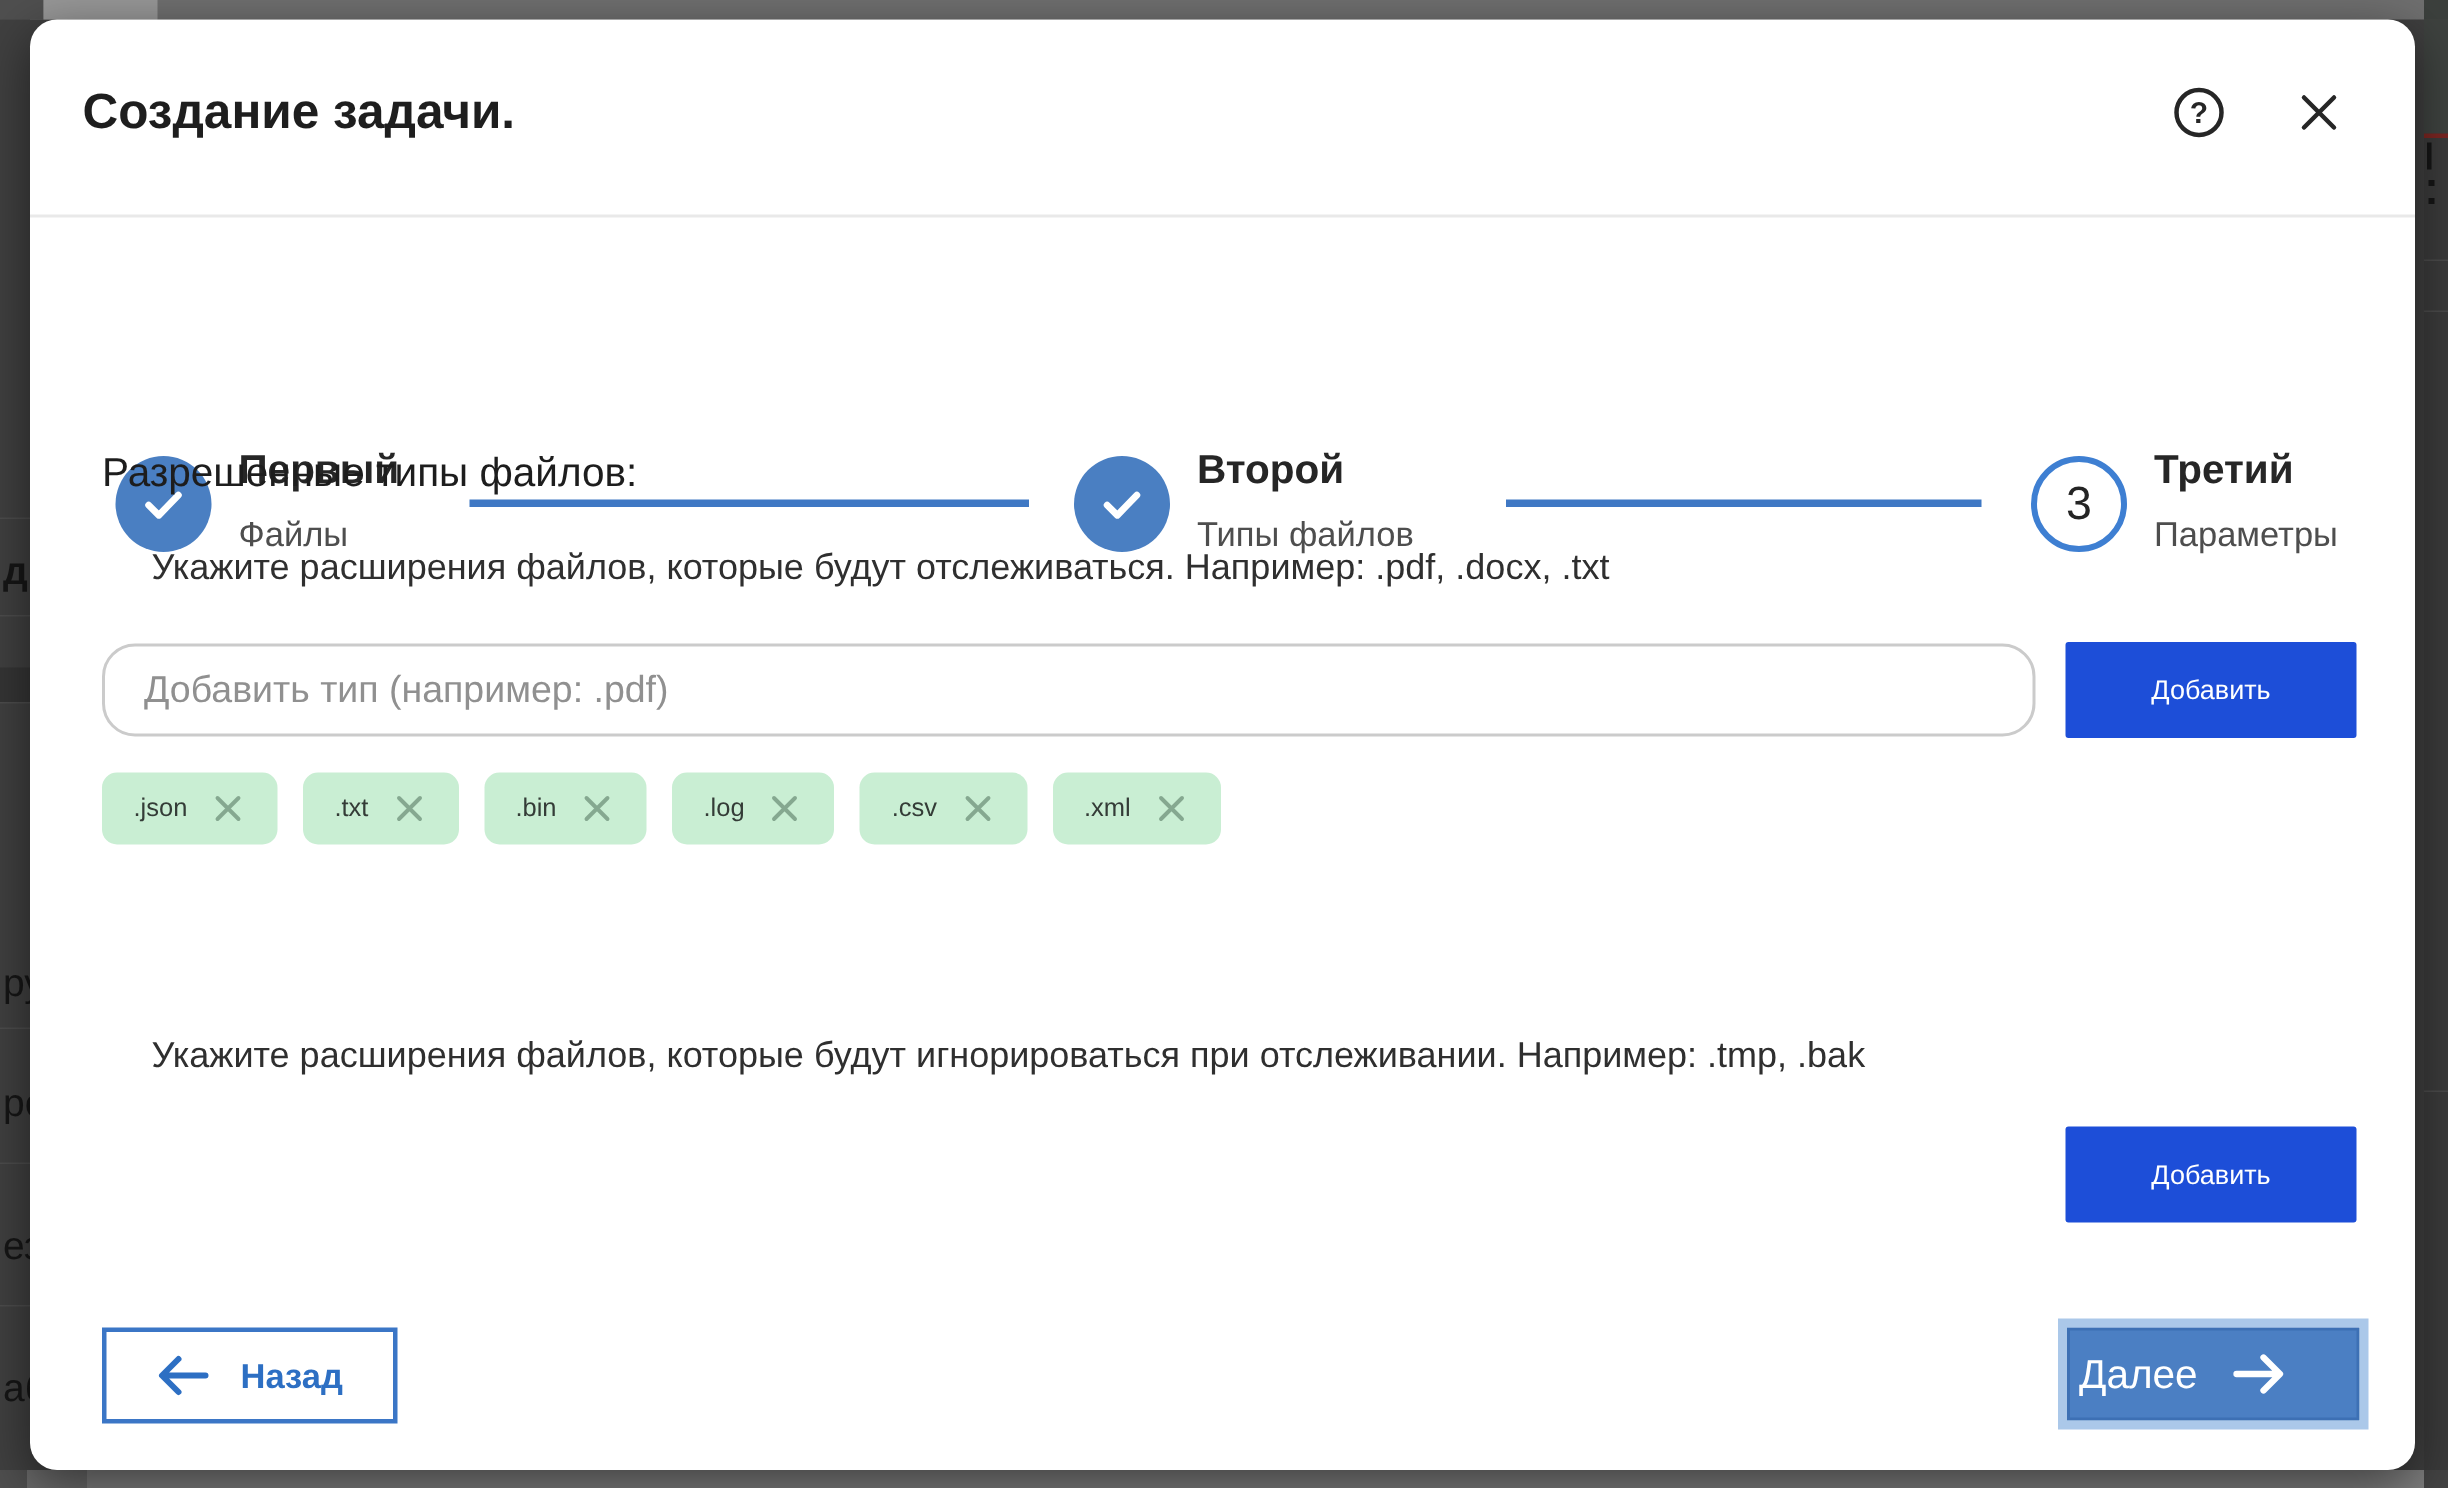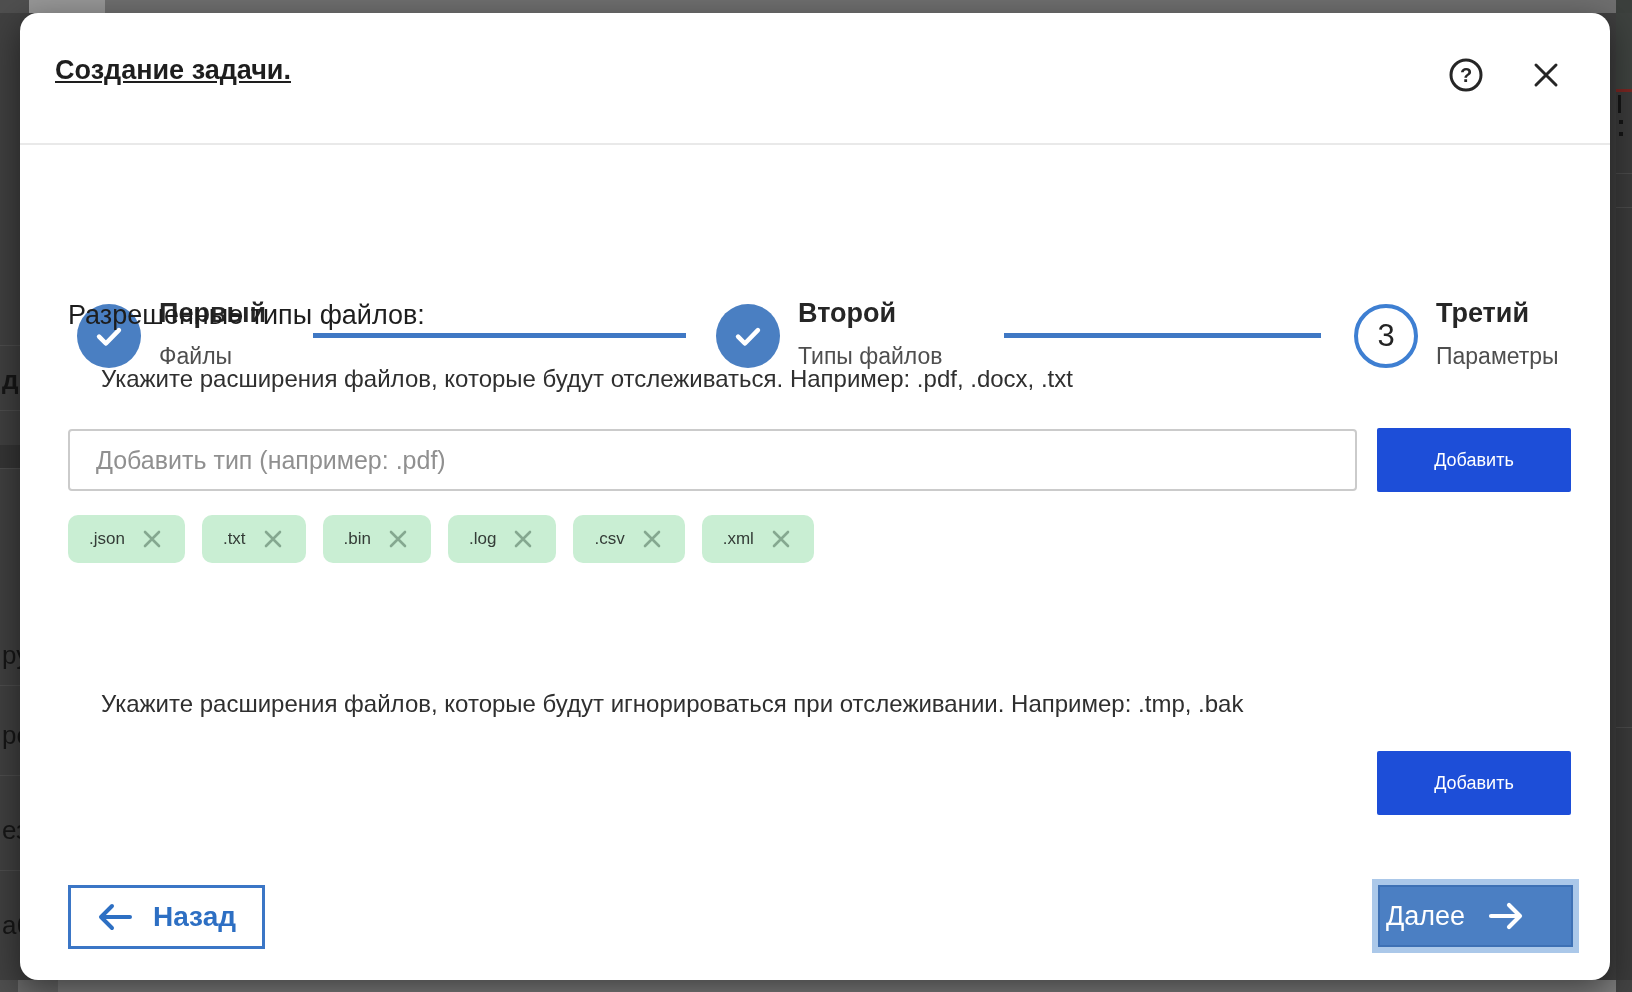--- a/index.html
+++ b/index.html
@@ -22,53 +22,53 @@
   .bg-right .row-line{position:absolute;left:0;width:16px;height:1px;background:#4a4a4a;}
   .bg-bottom{position:absolute;left:0;top:980px;width:1632px;height:12px;background:#7e7e7e;}
   .bg-bottom .seg-a{position:absolute;left:0;top:0;width:18px;height:12px;background:#4f4f4f;}
   .bg-bottom .seg-b{position:absolute;left:18px;top:0;width:40px;height:12px;background:#6a6a6a;}
   .bg-bottom .seg-c{position:absolute;left:1616px;top:0;width:16px;height:12px;background:#434343;}
 
   
   .modal{position:absolute;left:20px;top:13px;width:1590px;height:967px;background:#ffffff;
          border-radius:18px;box-shadow:0 10px 34px rgba(0,0,0,.5);}
   .modal-header{position:absolute;left:0;top:0;width:100%;height:131px;}
-  .modal-title{position:absolute;left:35px;top:42px;font-size:27px;font-weight:700;color:#1e1e1e;text-decoration:underline;}
+  .modal-title{position:absolute;left:35px;top:42px;font-size:33px;font-weight:700;color:#1e1e1e;}
   .icon-btn{position:absolute;top:44px;width:36px;height:36px;background:none;border:none;padding:0;cursor:pointer;display:flex;align-items:center;justify-content:center;}
   .help-btn{left:1428px;}
   .close-btn{left:1508px;}
   .hdr-divider{position:absolute;left:0;top:130px;width:100%;height:0;border-top:2px solid #e9e9e9;}
 
   
   .stepper{position:absolute;left:11px;top:131px;width:100%;height:140px;text-align:center;}
   .step-circle{position:absolute;top:160px;width:64px;height:64px;border-radius:50%;display:flex;align-items:center;justify-content:center;}
   .step-circle.done{background:#4a7fc2;}
   .step-circle.todo{background:#ffffff;border:4px solid #3e7fd2;width:64px;height:64px;}
   .step-num{font-size:31px;color:#242424;}
   .step-name{position:absolute;top:154px;font-size:27px;font-weight:600;color:#262626;white-space:nowrap;}
   .step-sub{position:absolute;top:199px;font-size:23px;color:#4e4e4e;white-space:nowrap;}
   .connector{position:absolute;top:189px;height:5px;background:#3f78c4;}
 
   
   .sec-heading{position:absolute;left:48px;font-size:27px;font-weight:400;color:#1d1d1d;white-space:nowrap;}
   .sec-desc{position:absolute;left:48px;font-size:24px;color:#2f2f2f;white-space:nowrap;margin-left:33px;}
-  .type-input{position:absolute;left:48px;width:1289px;height:62px;border:2px solid #cbcbcb;border-radius:4px;
+  .type-input{position:absolute;left:48px;width:1289px;height:62px;border:2px solid #cbcbcb;border-radius:22px;
               padding:0 26px;font-size:25px;color:#222;outline:none;}
   .type-input::placeholder{color:#909090;}
   .add-btn{position:absolute;left:1357px;width:194px;height:64px;background:#1d4ed8;color:#ffffff;
            border:none;border-radius:2px;font-size:18px;cursor:pointer;}
   .chips{position:absolute;left:48px;top:502px;display:flex;gap:17px;}
   .chip{height:48px;background:#c9eed3;border-radius:10px;display:flex;align-items:center;gap:15px;padding:0 21px;}
   .chip-label{font-size:17px;color:#343c37;}
   .chip-x{background:none;border:none;padding:0;width:24px;height:24px;cursor:pointer;display:flex;align-items:center;justify-content:center;}
 
   
   .back-btn{position:absolute;left:48px;top:872px;width:197px;height:64px;background:#ffffff;
             border:3px solid #3b76c6;display:flex;align-items:center;justify-content:center;gap:20px;
-            color:#2d6fc3;font-size:28px;font-weight:600;cursor:pointer;}
+            color:#2d6fc3;font-size:23px;font-weight:600;cursor:pointer;}
   .next-btn{position:absolute;left:1358px;top:872px;width:195px;height:62px;background:#4b7fc3;
             border:2px solid #3d70b4;outline:6px solid #abc8e9;display:flex;align-items:center;gap:22px;
             color:#ffffff;font-size:27px;font-weight:500;cursor:pointer;}
 </style>
 </head>
 <body>
 
 <div class="scene">
 
   <div class="bg-top">

